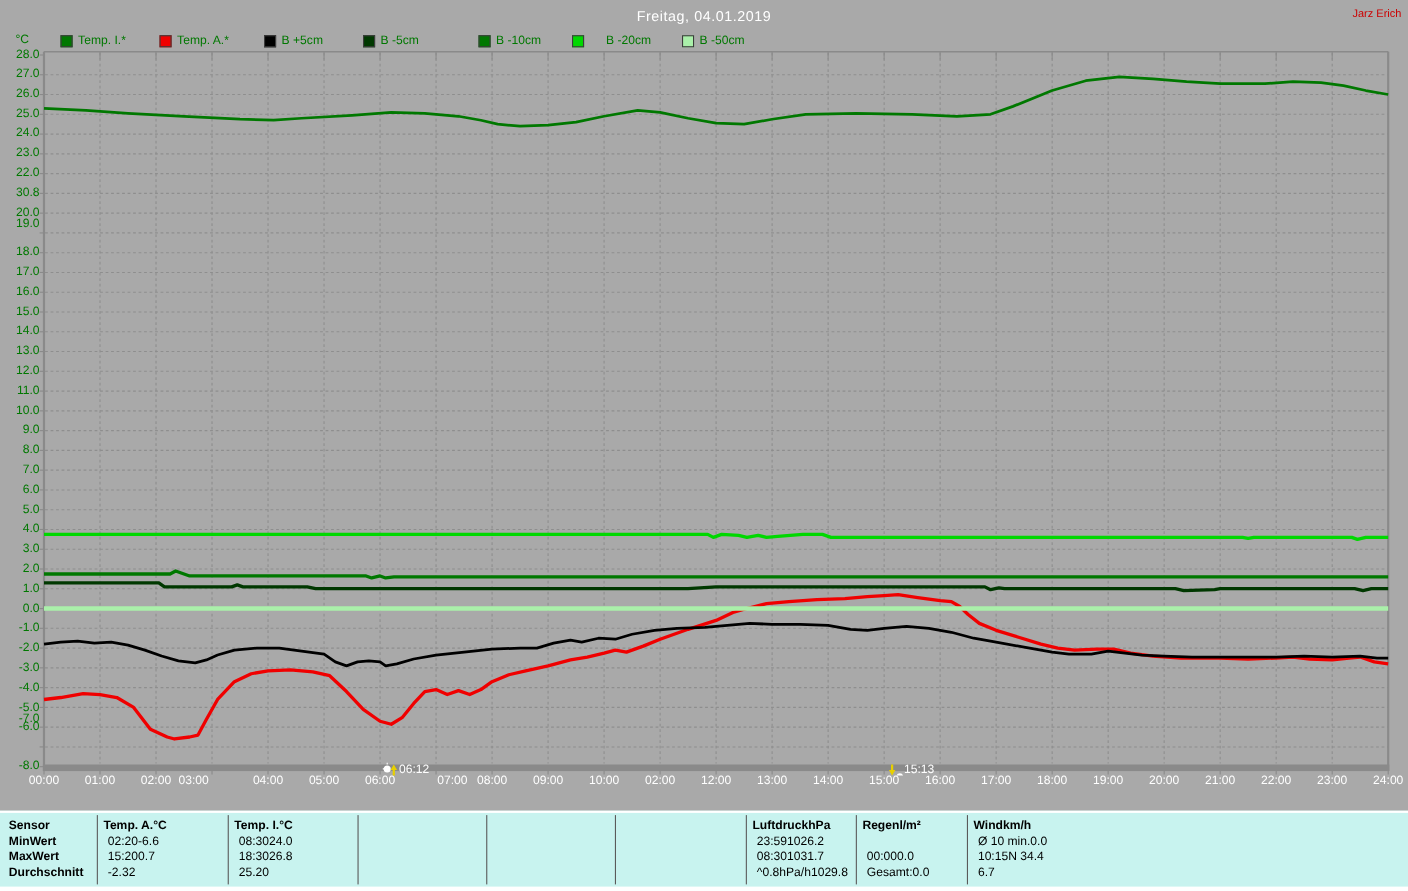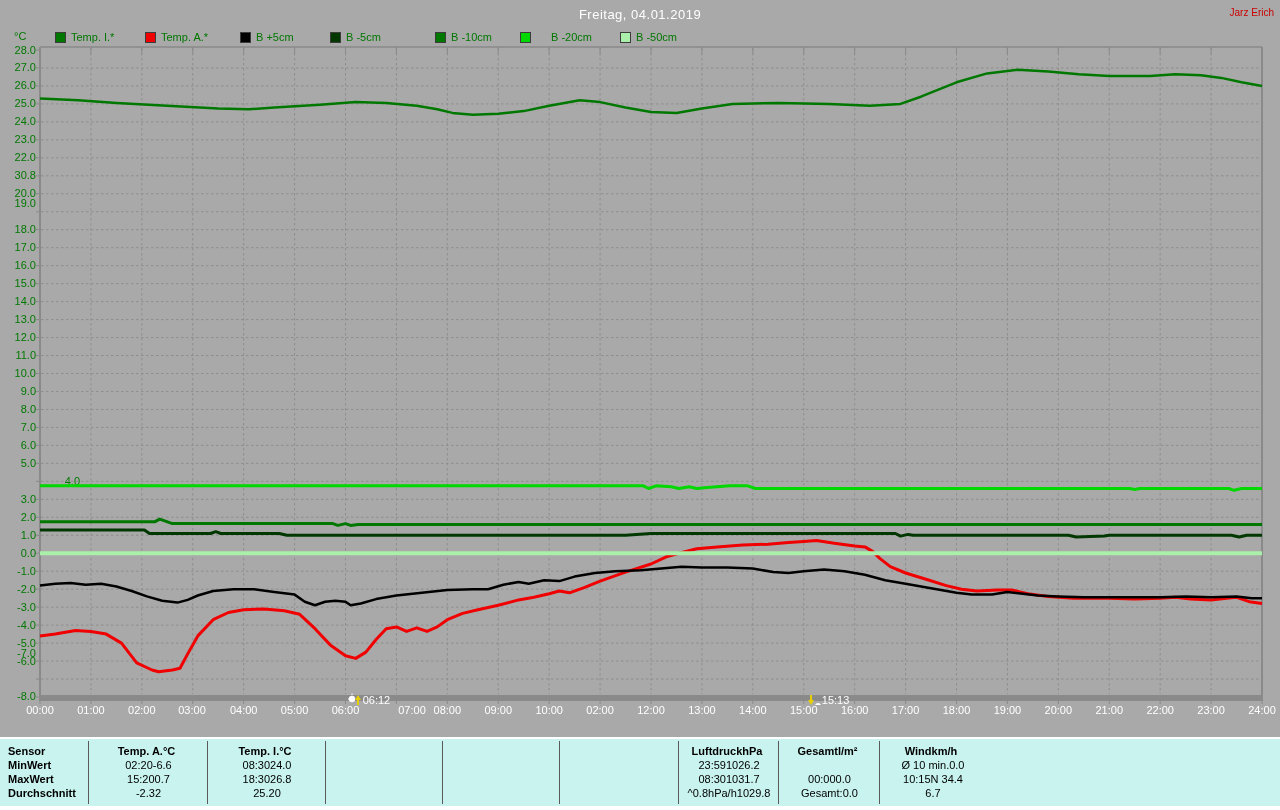--- a/index.html
+++ b/index.html
@@ -22,21 +22,21 @@
   .xlab{position:absolute;width:50px;text-align:center;color:#ffffff;
     font-size:11px;top:704px;}
   svg.chart{position:absolute;left:0;top:0;}
   .sunmark{position:absolute;top:692px;height:15px;display:flex;align-items:center;gap:1px;}
   .sunmark .t{color:#ffffff;font-size:11px;}
   .panel{position:absolute;left:0;top:737px;width:1280px;height:73px;
     background:#c8f3ef;border-top:2px solid #ffffff;border-bottom:4px solid #ffffff;
     box-sizing:border-box;color:#000;font-size:11px;}
   .sep{position:absolute;top:2px;bottom:2px;width:1px;background:#5a5a5a;}
   .sect{position:absolute;top:0;height:100%;}
-  .srow{height:14px;line-height:14px;display:flex;justify-content:center;
+  .srow{height:14px;line-height:14px;display:flex;justify-content:flex-start;
     padding:0 8px 0 10px;white-space:nowrap;}
   .srow.h{font-weight:bold;padding-left:6px;}
   .srow .l{text-align:left;}
   .srow .r{text-align:right;}
   .rowheads{position:absolute;left:0;top:0;width:88px;height:100%;}
   .rowheads .srow{font-weight:bold;padding-left:8px;justify-content:flex-start;}
   .sectwrap{padding-top:5px;}
 </style>
 </head>
 <body>
@@ -93,43 +93,43 @@
     <div class="ylab" style="top: 295.111px;">14.0</div>
     <div class="ylab" style="top: 313.083px;">13.0</div>
     <div class="ylab" style="top: 331.055px;">12.0</div>
     <div class="ylab" style="top: 349.027px;">11.0</div>
     <div class="ylab" style="top: 367px;">10.0</div>
     <div class="ylab" style="top: 384.972px;">9.0</div>
     <div class="ylab" style="top: 402.944px;">8.0</div>
     <div class="ylab" style="top: 420.916px;">7.0</div>
     <div class="ylab" style="top: 438.888px;">6.0</div>
     <div class="ylab" style="top: 456.861px;">5.0</div>
-    <div class="ylab" style="top: 474.833px; padding-left: 44px;">4.0</div>
+    <div class="ylab" style="top: 474.833px;">4.0</div>
     <div class="ylab" style="top: 492.805px;">3.0</div>
     <div class="ylab" style="top: 510.777px;">2.0</div>
     <div class="ylab" style="top: 528.749px;">1.0</div>
     <div class="ylab" style="top: 546.722px;">0.0</div>
     <div class="ylab" style="top: 564.694px;">-1.0</div>
     <div class="ylab" style="top: 582.666px;">-2.0</div>
     <div class="ylab" style="top: 600.638px;">-3.0</div>
     <div class="ylab" style="top: 618.61px;">-4.0</div>
     <div class="ylab" style="top: 636.583px;">-5.0</div>
     <div class="ylab" style="top: 654.555px;">-6.0</div>
     <div class="ylab" style="top: 647px;">-7.0</div>
     <div class="ylab" style="top: 690.499px;">-8.0</div>
   </div>
 <div id="xlabs">
     <div class="xlab" style="left: 15px;">00:00</div>
     <div class="xlab" style="left: 65.9167px;">01:00</div>
     <div class="xlab" style="left: 116.833px;">02:00</div>
-    <div class="xlab" style="left: 167px;">03:00</div>
+    <div class="xlab" style="left: 151px;">03:00</div>
     <div class="xlab" style="left: 218.667px;">04:00</div>
     <div class="xlab" style="left: 269.583px;">05:00</div>
     <div class="xlab" style="left: 320.5px;">06:00</div>
-    <div class="xlab" style="left: 387px;">07:00</div>
+    <div class="xlab" style="left: 375px; text-align: right;">07:00</div>
     <div class="xlab" style="left: 422.334px;">08:00</div>
     <div class="xlab" style="left: 473.25px;">09:00</div>
     <div class="xlab" style="left: 524.167px;">10:00</div>
     <div class="xlab" style="left: 575.084px;">02:00</div>
     <div class="xlab" style="left: 626px;">12:00</div>
     <div class="xlab" style="left: 676.917px;">13:00</div>
     <div class="xlab" style="left: 727.834px;">14:00</div>
     <div class="xlab" style="left: 778.75px;">15:00</div>
     <div class="xlab" style="left: 829.667px;">16:00</div>
     <div class="xlab" style="left: 880.584px;">17:00</div>
@@ -436,21 +436,21 @@
           <span class="r">1031.7</span>
         </div>
         <div class="srow">
           <span class="l">^0.8hPa/h</span>
           <span class="r">1029.8</span>
         </div>
       </div>
       <div class="sep" style="left: 778px;"></div>
       <div class="sect sectwrap" style="left: 778px; width: 101px;">
         <div class="srow h">
-          <span class="l">Gesamt</span>
+          <span class="l">Regen</span>
           <span class="r">l/m²</span>
         </div>
         <div class="srow">
           <span class="l"></span>
           <span class="r"></span>
         </div>
         <div class="srow">
           <span class="l">00:00</span>
           <span class="r">0.0</span>
         </div>

